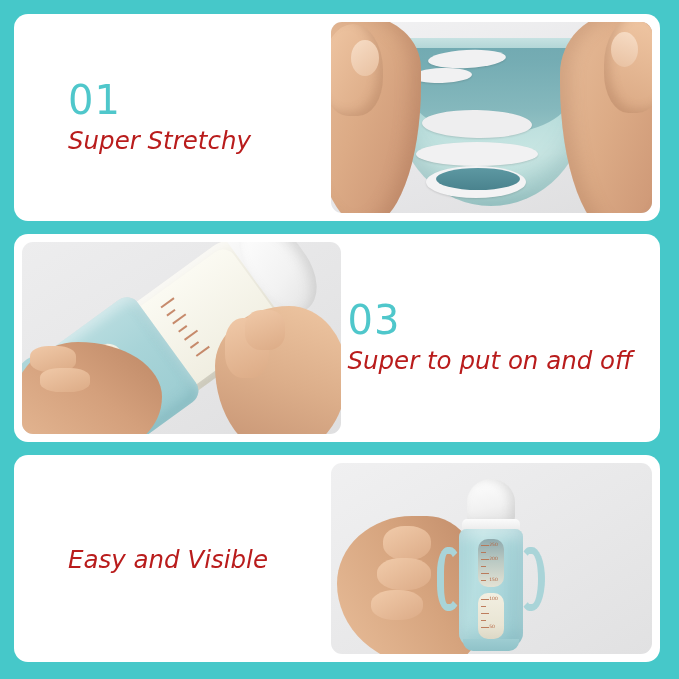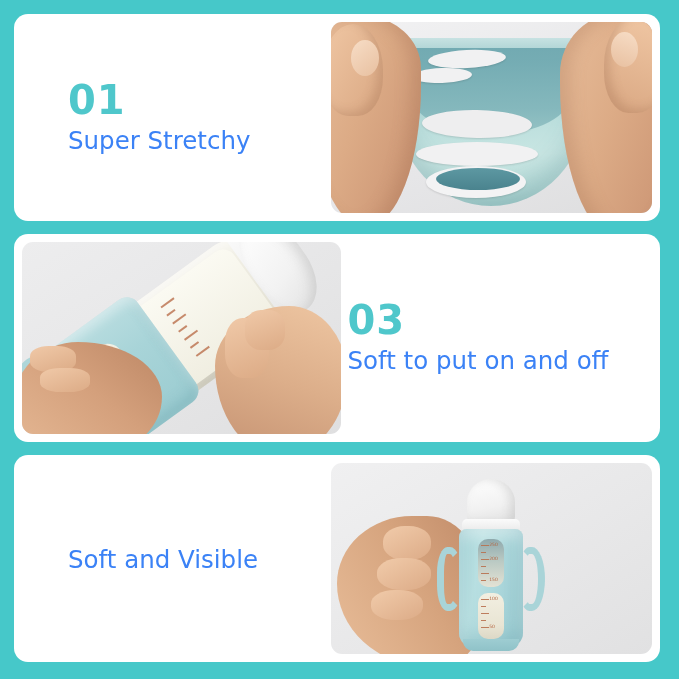--- a/index.html
+++ b/index.html
@@ -28,33 +28,34 @@
   
   .text-half {
     width:49%;
     display:flex; flex-direction:column;
     justify-content:center;
     padding-left:54px;
   }
   .panel.reverse .text-half { padding-left:0; padding-right:0; margin-left:4px; }
   .num {
     font-size:40px;
-    font-weight:bold;
+    font-weight:normal;
     color:#4fc7cb;
     letter-spacing:1px;
     line-height:1.05;
     font-family:"DejaVu Sans", sans-serif;
   }
   .caption {
     font-size:24.5px;
-    color:#3b82f6;
+    color:#b91c1c;
     line-height:1.3;
     margin-top:4px;
     white-space:nowrap;
     font-family:"DejaVu Sans", sans-serif;
+    font-style:italic;
   }
   .panel.reverse .text-half .num,
   .panel.reverse .text-half .caption { padding-left:2px; }
 
   
   .img-half {
     width:51%;
     padding:8px 8px 8px 0;
     display:flex;
   }
@@ -358,21 +359,21 @@
           </div>
         </div>
 
       </div>
     </div>
   </div>
 
   <div class="panel reverse">
     <div class="text-half">
       <div class="num">03</div>
-      <div class="caption">Soft to put on and off</div>
+      <div class="caption">Super to put on and off</div>
     </div>
     <div class="img-half">
       <div class="photo p2">
         <div class="rot">
 
           <div class="bottle">
             <div class="milk"></div>
             <div class="scale-marks">
               <div class="mk" style="top:6px;  width:16px;"></div>
               <div class="mk" style="top:16px; width:10px;"></div>
@@ -401,21 +402,21 @@
         <div class="hand2-r">
           <div class="f" style="left:10px; top:12px; width:44px; height:60px;"></div>
           <div class="f" style="left:30px; top:4px;  width:40px; height:40px;"></div>
         </div>
       </div>
     </div>
   </div>
 
   <div class="panel">
     <div class="text-half">
-      <div class="caption">Soft and Visible</div>
+      <div class="caption">Easy and Visible</div>
     </div>
     <div class="img-half">
       <div class="photo p3">
 
         <div class="hand3">
           <div class="knuckle" style="left:46px; top:10px; width:48px; height:34px;"></div>
           <div class="knuckle" style="left:40px; top:42px; width:54px; height:32px;"></div>
           <div class="knuckle" style="left:34px; top:74px; width:52px; height:30px;"></div>
         </div>
 

